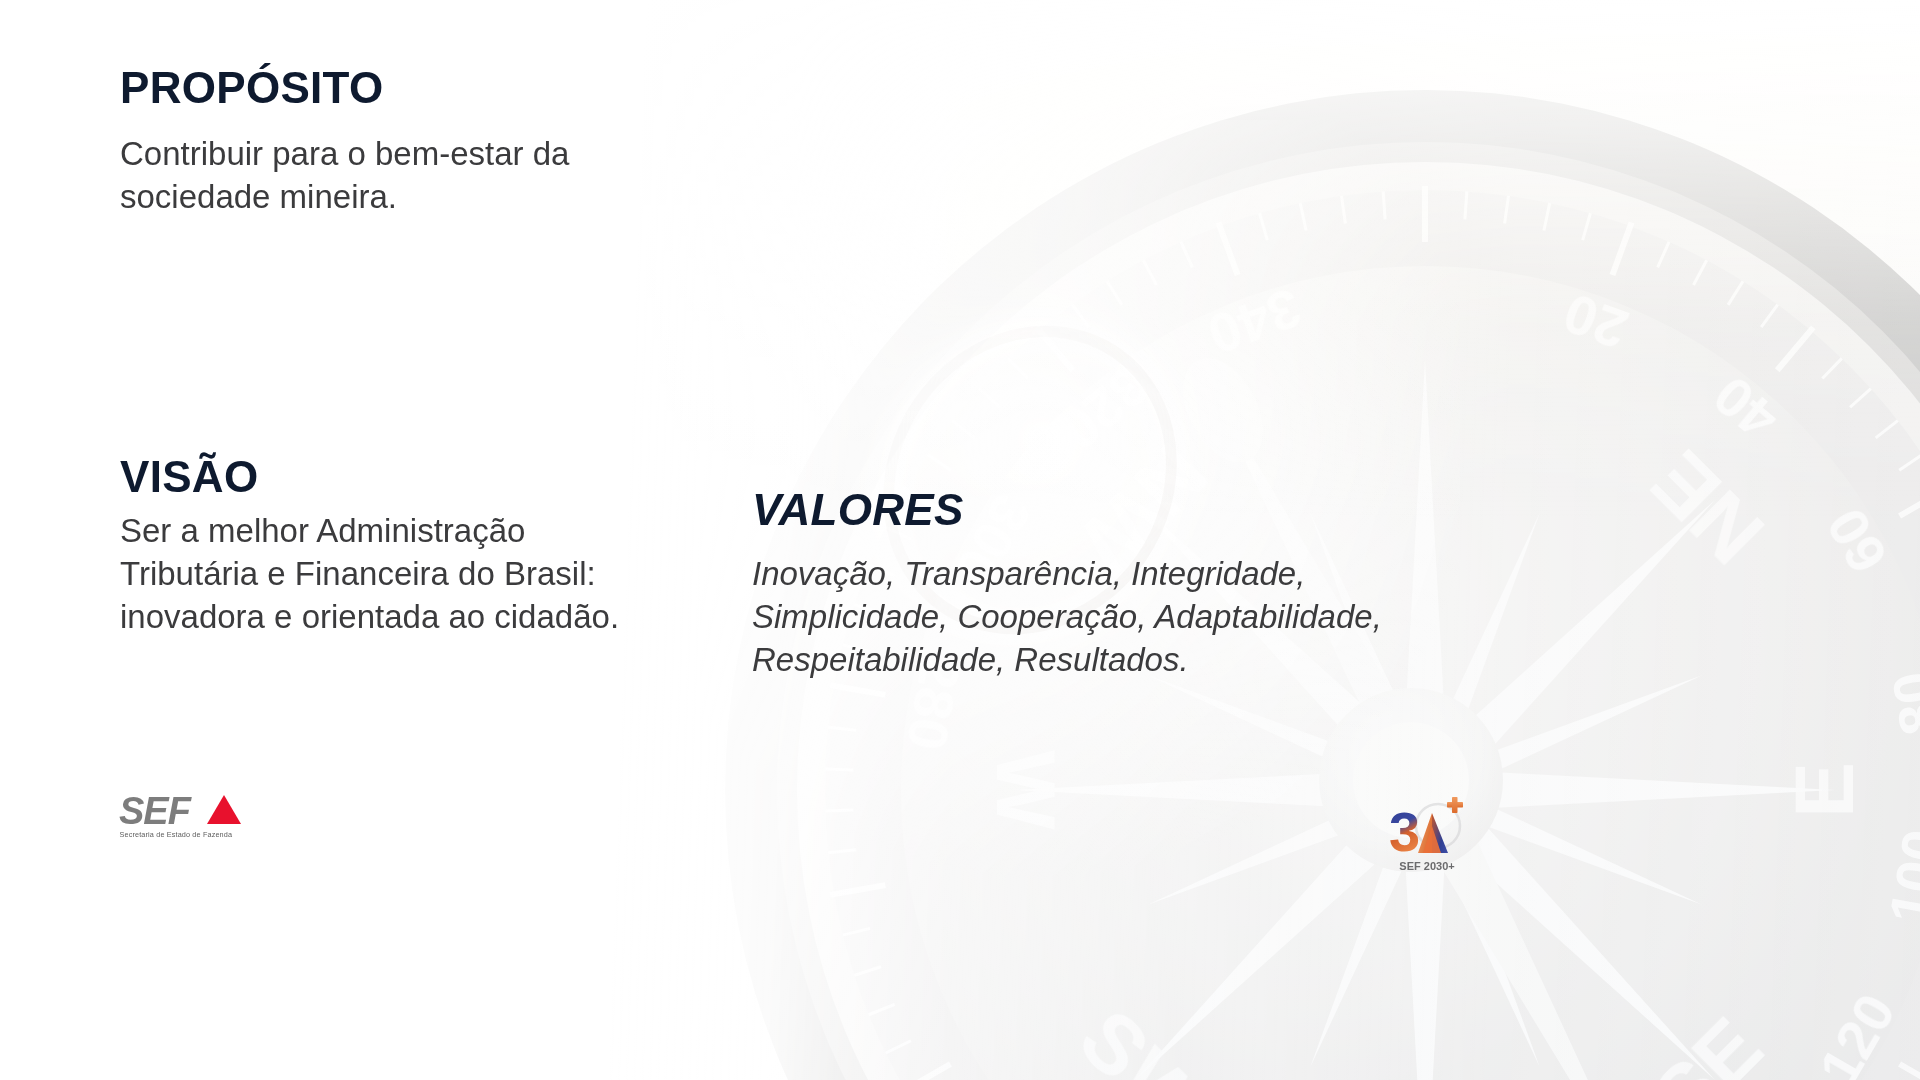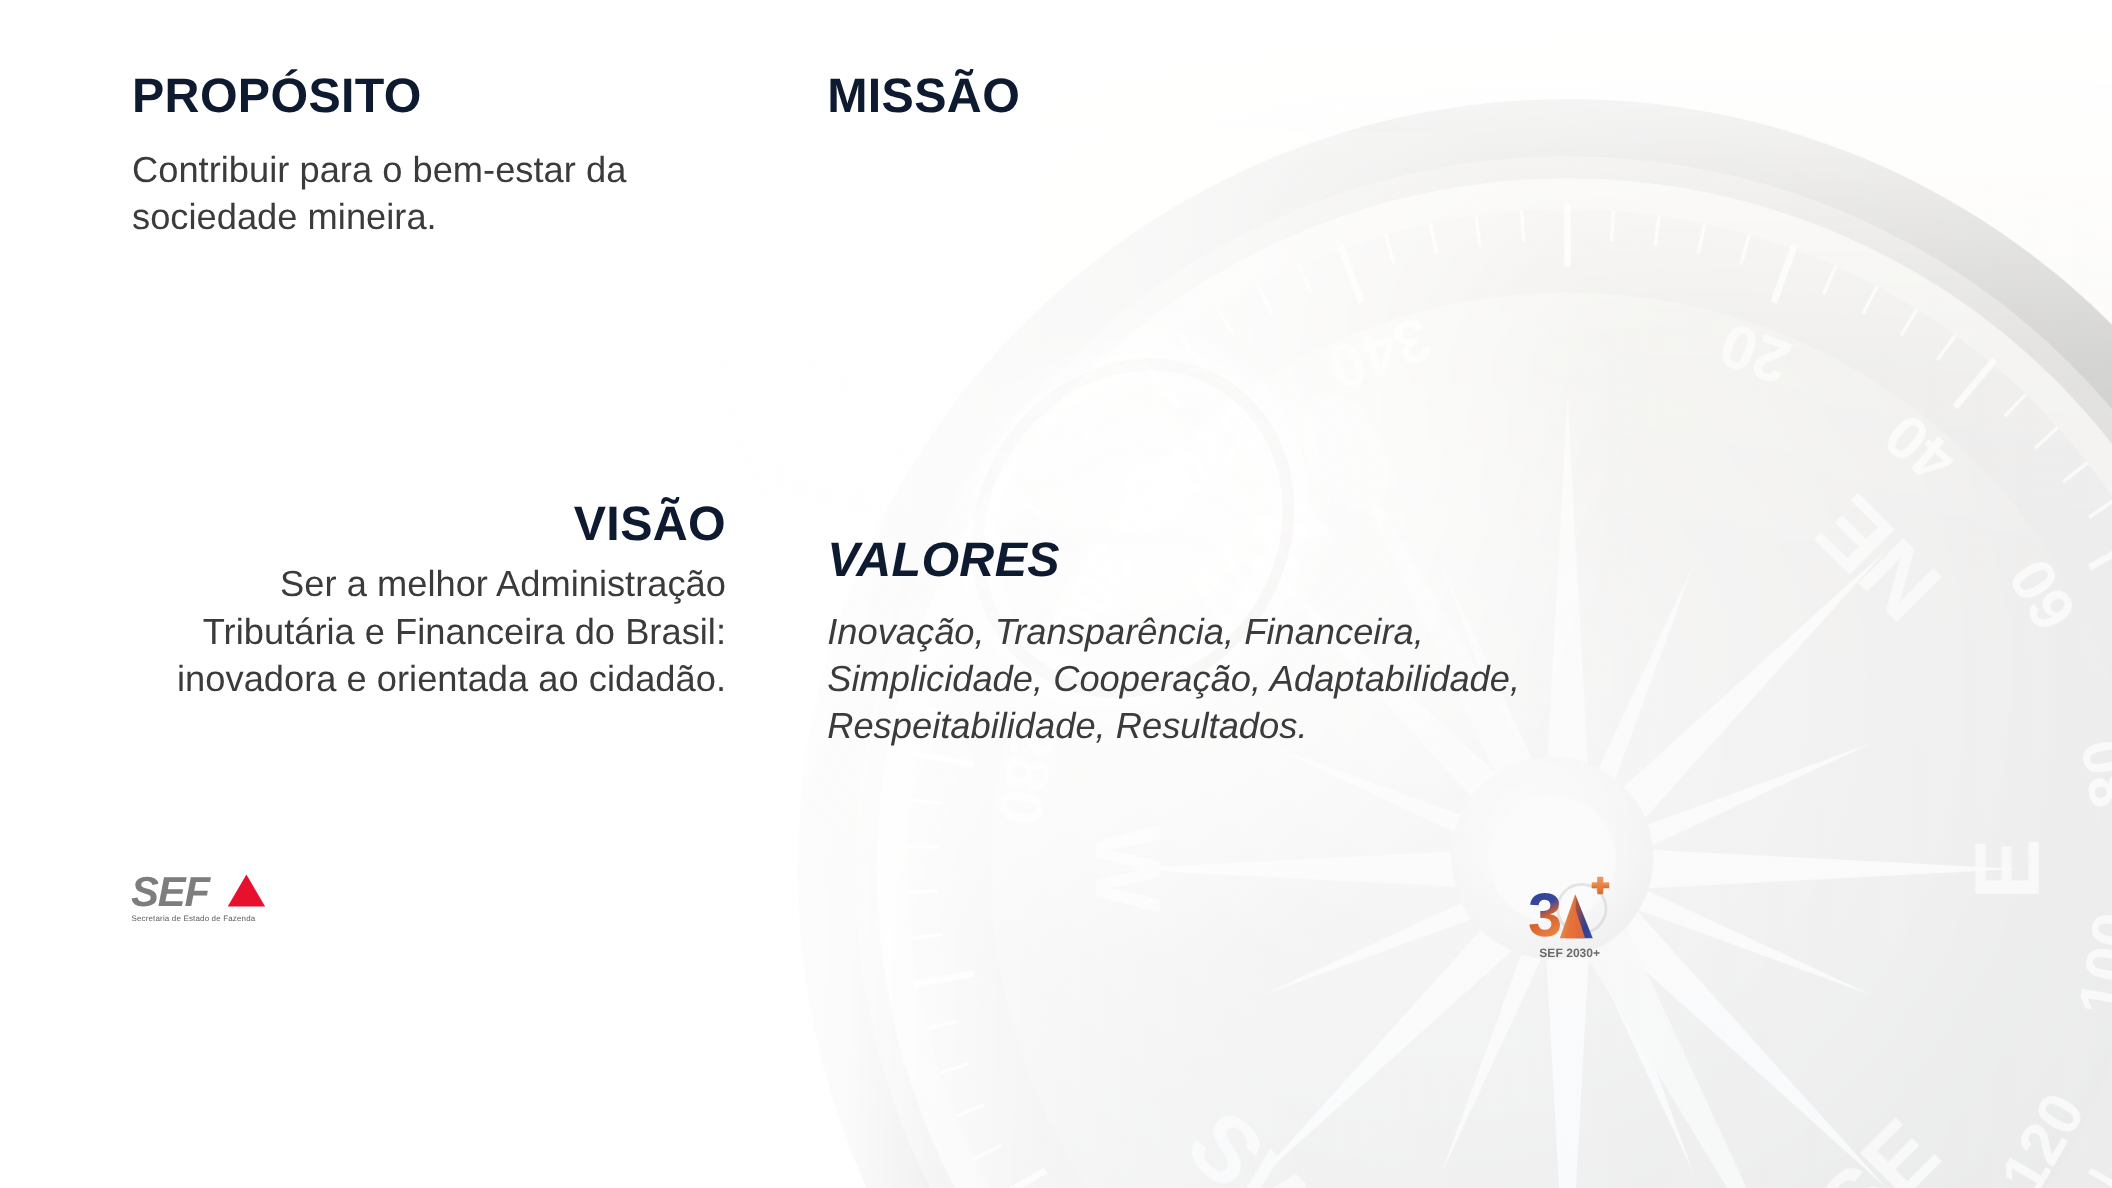--- a/index.html
+++ b/index.html
@@ -98,21 +98,21 @@
     color:#3b3b3d;
     font-weight:normal;
   }
 
   #blk-proposito{ left:120px; top:66px;  width:520px; }
   #blk-proposito .p{ margin-top:22px; }
 
   #blk-missao   { left:752px; top:66px;  width:760px; }
   #blk-missao .p{ margin-top:18px; }
 
-  #blk-visao    { left:120px; top:455px; width:540px;text-align:right; }
+  #blk-visao    { left:120px; top:455px; width:540px; }
   #blk-visao .p { margin-top:10px; }
 
   #blk-valores  { left:752px; top:488px; width:730px;font-style:italic; }
   #blk-valores .p{ margin-top:20px; }
 
   
   #sef-logo{
     position:absolute; left:118px; top:788px; width:130px; height:54px;
   }
   #sef-logo svg{ display:block; }
@@ -578,31 +578,30 @@
 </div>
 
 <div id="content">
 
   <div class="block" id="blk-proposito">
     <div class="h">PROPÓSITO</div>
     <div class="p">Contribuir para o bem-estar da sociedade mineira.</div>
   </div>
 
   <div class="block" id="blk-missao">
-    <div class="h">MISSÃO</div>
   </div>
 
   <div class="block" id="blk-visao">
     <div class="h">VISÃO</div>
     <div class="p">Ser a melhor Administração Tributária e Financeira do Brasil: inovadora e orientada ao cidadão.</div>
   </div>
 
   <div class="block" id="blk-valores">
     <div class="h">VALORES</div>
-    <div class="p">Inovação, Transparência, Financeira, Simplicidade, Cooperação, Adaptabilidade, Respeitabilidade, Resultados.</div>
+    <div class="p">Inovação, Transparência, Integridade, Simplicidade, Cooperação, Adaptabilidade, Respeitabilidade, Resultados.</div>
   </div>
 
   <div id="sef-logo">
     <svg viewBox="0 0 260 108" width="130" height="54">
       <g font-family="'Liberation Sans', sans-serif" font-weight="bold" font-size="76" font-style="italic" fill="#7d7d7d" letter-spacing="-2">
         <text x="2" y="72">SEF</text>
       </g>
       <polygon points="178,72 212,14 246,72" fill="#e8112d"></polygon>
       <text x="3" y="98" font-family="'Liberation Sans', sans-serif" font-size="14.5" fill="#5d5d5d" letter-spacing="0.3">Secretaria de Estado de Fazenda</text>
     </svg>

